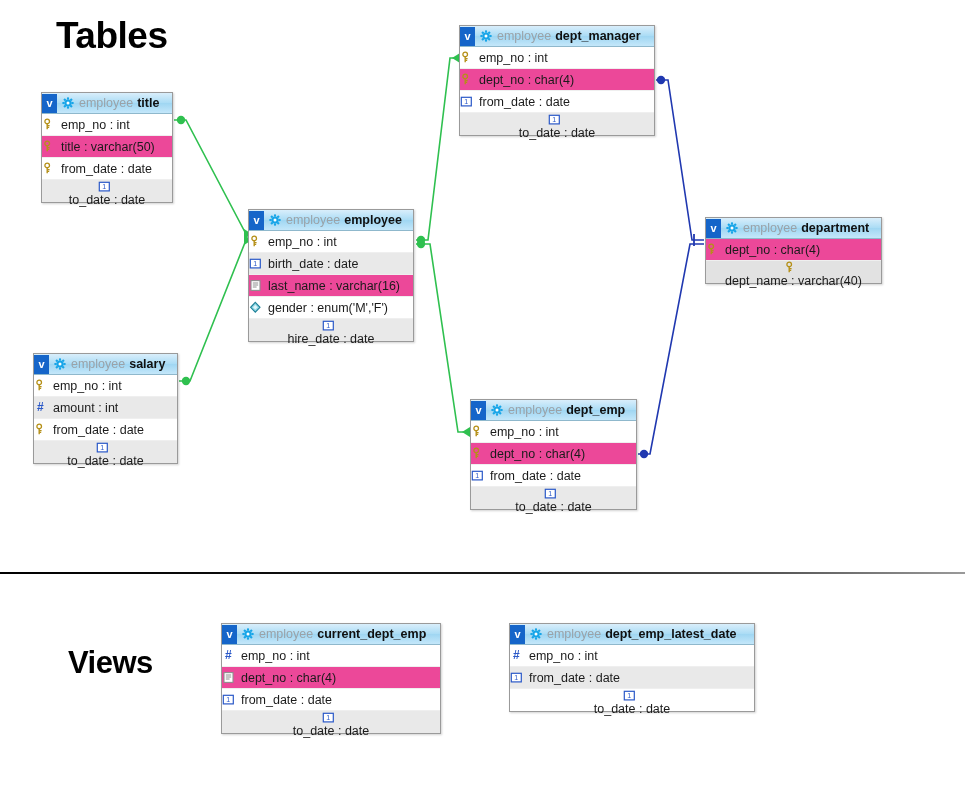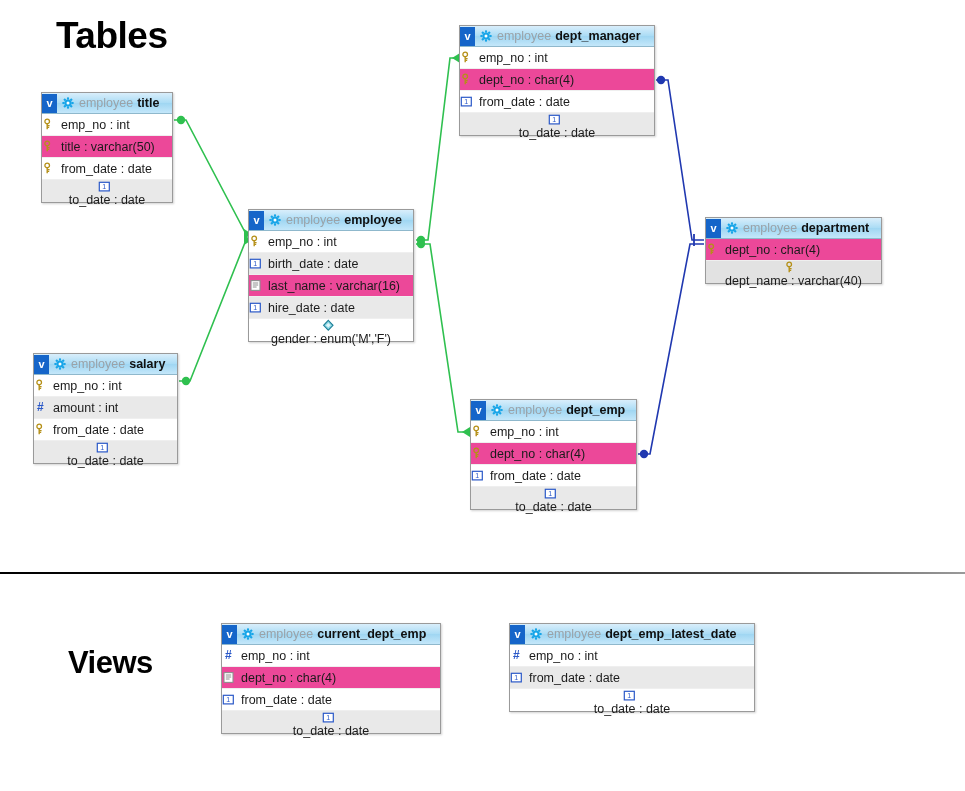--- a/index.html
+++ b/index.html
@@ -271,34 +271,34 @@
           </svg>
           <span class="col-label">birth_date : date</span>
         </div>
         <div class="ent-row row-pink">
           <svg class="col-icon" viewBox="0 0 13 13">
             <rect x="2" y="1.6" width="9" height="9.8" fill="#ffffff" stroke="#8e8e8e" stroke-width="1.1"></rect>
             <path d="M3.8 4 H9.2 M3.8 6 H9.2 M3.8 8 H7.6" stroke="#8e8e8e" stroke-width="1"></path>
           </svg>
           <span class="col-label">last_name : varchar(16)</span>
         </div>
-        <div class="ent-row row-gray">
-          <svg class="col-icon" viewBox="0 0 13 13">
-            <rect x="1.3" y="2.3" width="10" height="8.6" fill="#ffffff" stroke="#2b59c8" stroke-width="1.2"></rect>
-            <text x="6.3" y="9" font-size="7" text-anchor="middle" fill="#2b59c8" font-family="Liberation Sans, sans-serif">1</text>
-          </svg>
-          <span class="col-label">hire_date : date</span>
-        </div>
         <div class="ent-row row-plain">
           <svg class="col-icon" viewBox="0 0 13 13">
             <path d="M6.3 1.4 L11 6.3 L6.3 11.2 L1.6 6.3 Z" fill="#8fd8e6" stroke="#1d7f96" stroke-width="1.1"></path>
             <path d="M6.3 4.1 L8.6 6.3 L6.3 8.5 L4 6.3 Z" fill="#ffffff" opacity="0.75"></path>
           </svg>
           <span class="col-label">gender : enum('M','F')</span>
         </div>
+        <div class="ent-row row-gray">
+          <svg class="col-icon" viewBox="0 0 13 13">
+            <rect x="1.3" y="2.3" width="10" height="8.6" fill="#ffffff" stroke="#2b59c8" stroke-width="1.2"></rect>
+            <text x="6.3" y="9" font-size="7" text-anchor="middle" fill="#2b59c8" font-family="Liberation Sans, sans-serif">1</text>
+          </svg>
+          <span class="col-label">hire_date : date</span>
+        </div>
       </div>
       <div class="entity" style="left: 33px; top: 353px; width: 145px;">
         <div class="ent-header">
           <div class="v-badge">v</div>
           <svg class="gear-icon" width="12" height="12" viewBox="0 0 12 12">
             <line x1="9.40" y1="6.00" x2="11.60" y2="6.00" stroke="#17a5e8" stroke-width="2.1"></line>
             <line x1="8.40" y1="8.40" x2="9.96" y2="9.96" stroke="#17a5e8" stroke-width="2.1"></line>
             <line x1="6.00" y1="9.40" x2="6.00" y2="11.60" stroke="#17a5e8" stroke-width="2.1"></line>
             <line x1="3.60" y1="8.40" x2="2.04" y2="9.96" stroke="#17a5e8" stroke-width="2.1"></line>
             <line x1="2.60" y1="6.00" x2="0.40" y2="6.00" stroke="#17a5e8" stroke-width="2.1"></line>

